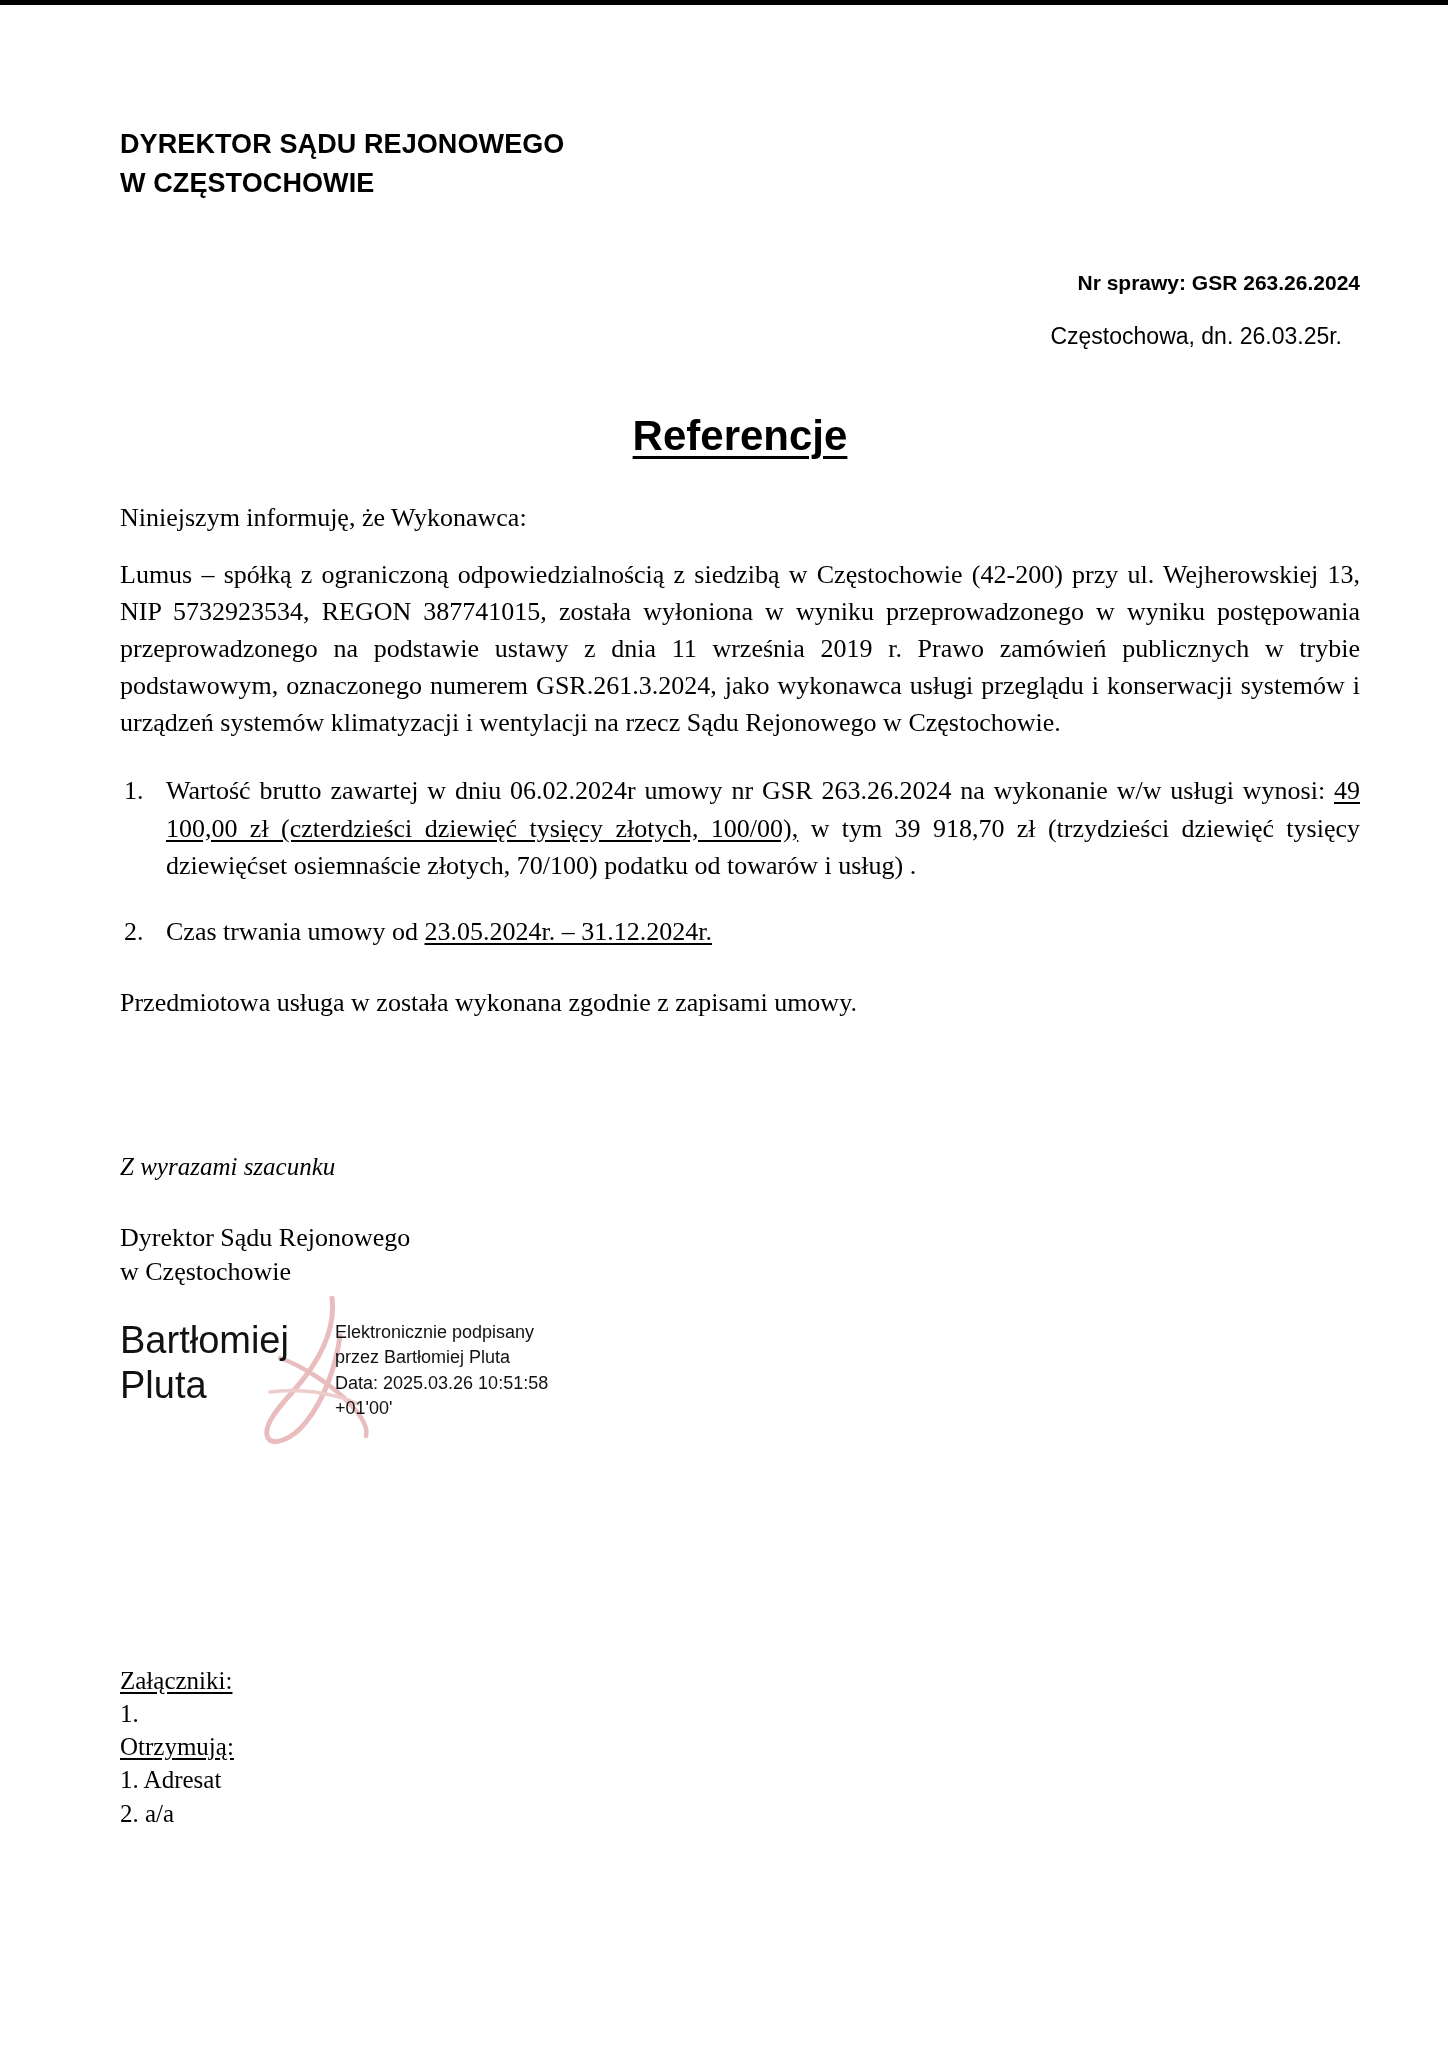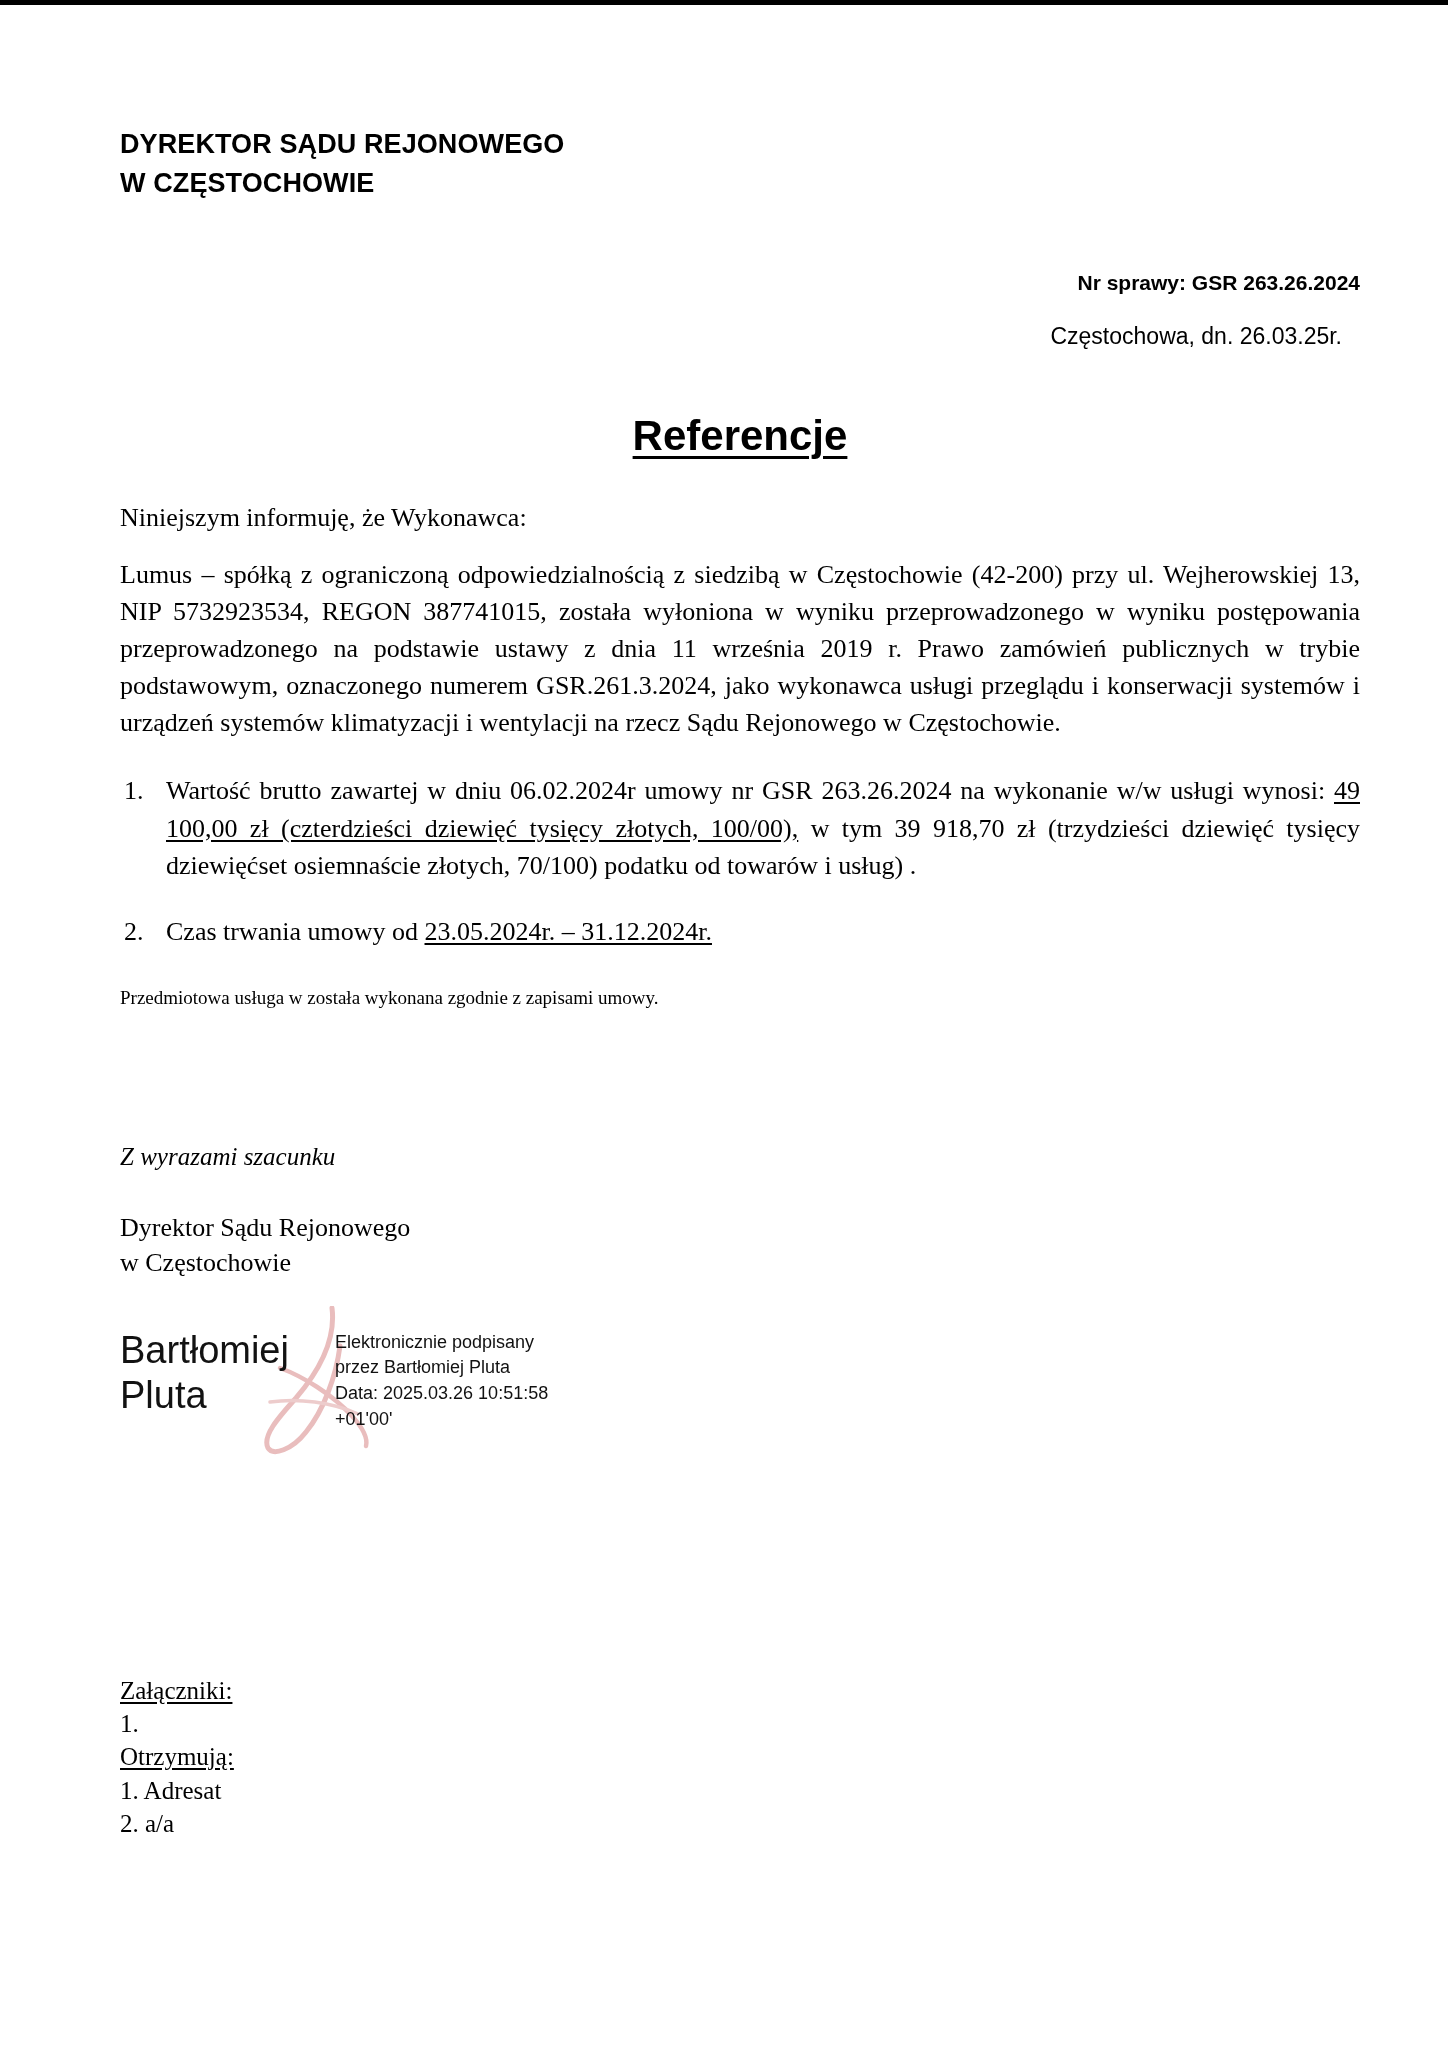--- a/index.html
+++ b/index.html
@@ -107,39 +107,39 @@
   }
   li.item-2 {
     margin-top: 28px;
     padding-left: 58px;
     text-align: left;
   }
   li.item-2 .marker { left: 12px; }
   .u { text-decoration: underline; text-underline-offset: 3px; }
   .closing {
     margin-top: 34px;
-    font-size: 19px;
+    font-size: 26px;
     line-height: 1.4;
   }
 
   
   .regards {
     margin-top: 132px;
     font-style: italic;
     font-size: 25px;
   }
   .sign-title {
     margin-top: 40px;
     font-size: 26px;
     line-height: 1.32;
   }
 
   .esign {
     position: relative;
-    margin-top: 44px;
+    margin-top: 24px;
     height: 120px;
     width: 620px;
   }
   .esign-flourish {
     position: absolute;
     left: 120px;
     top: -18px;
     width: 170px;
     height: 150px;
     pointer-events: none;

